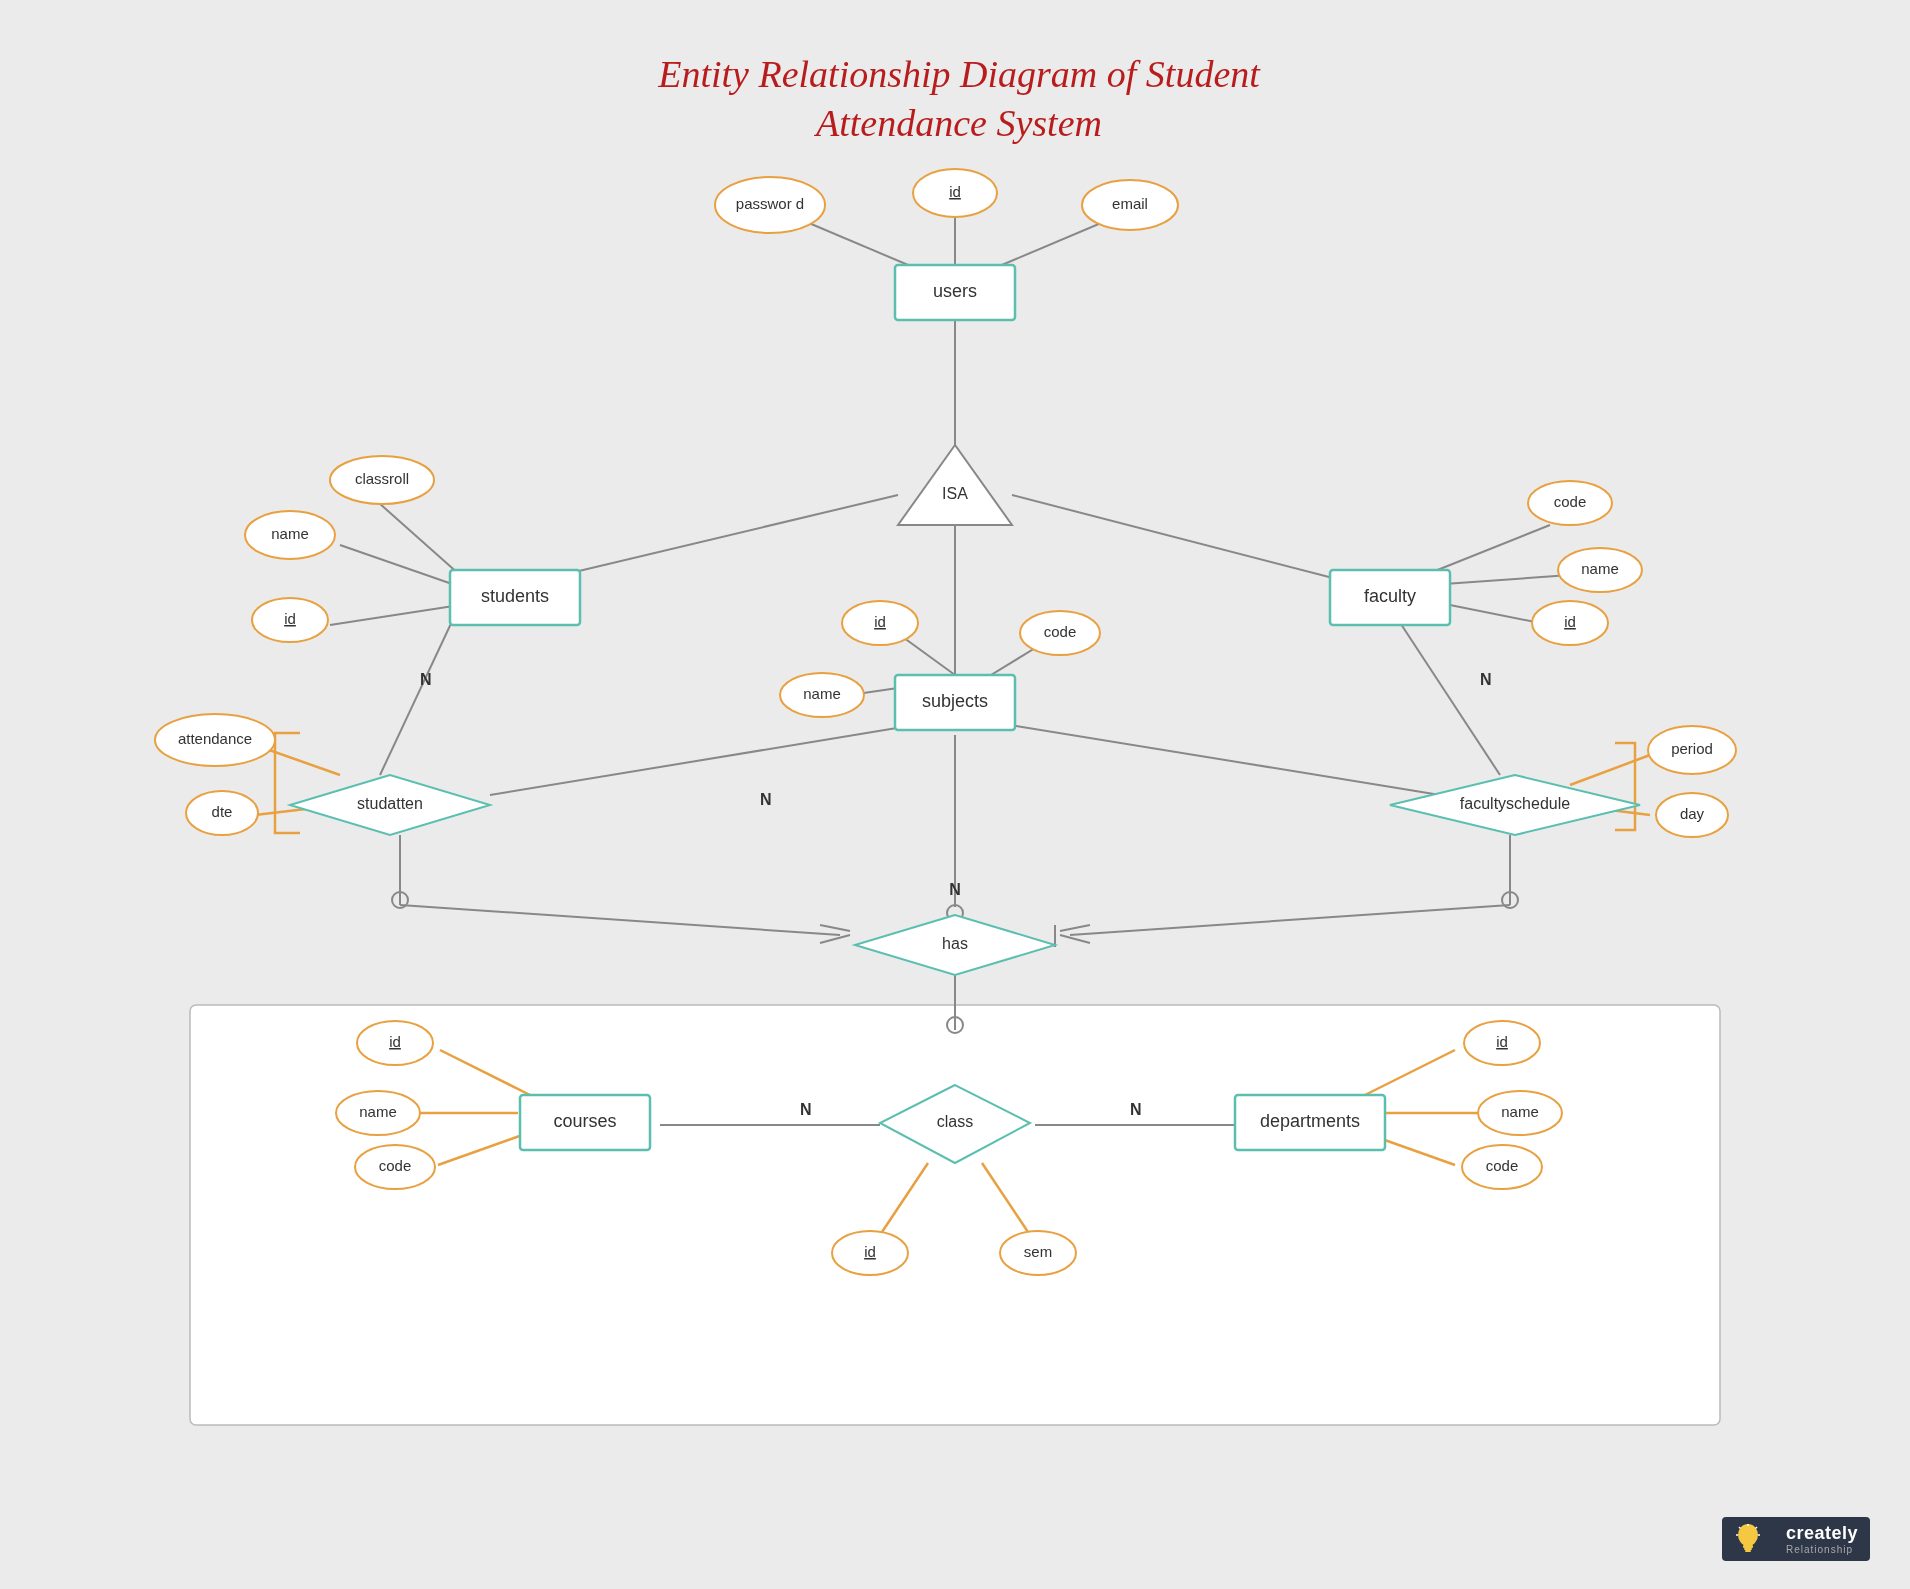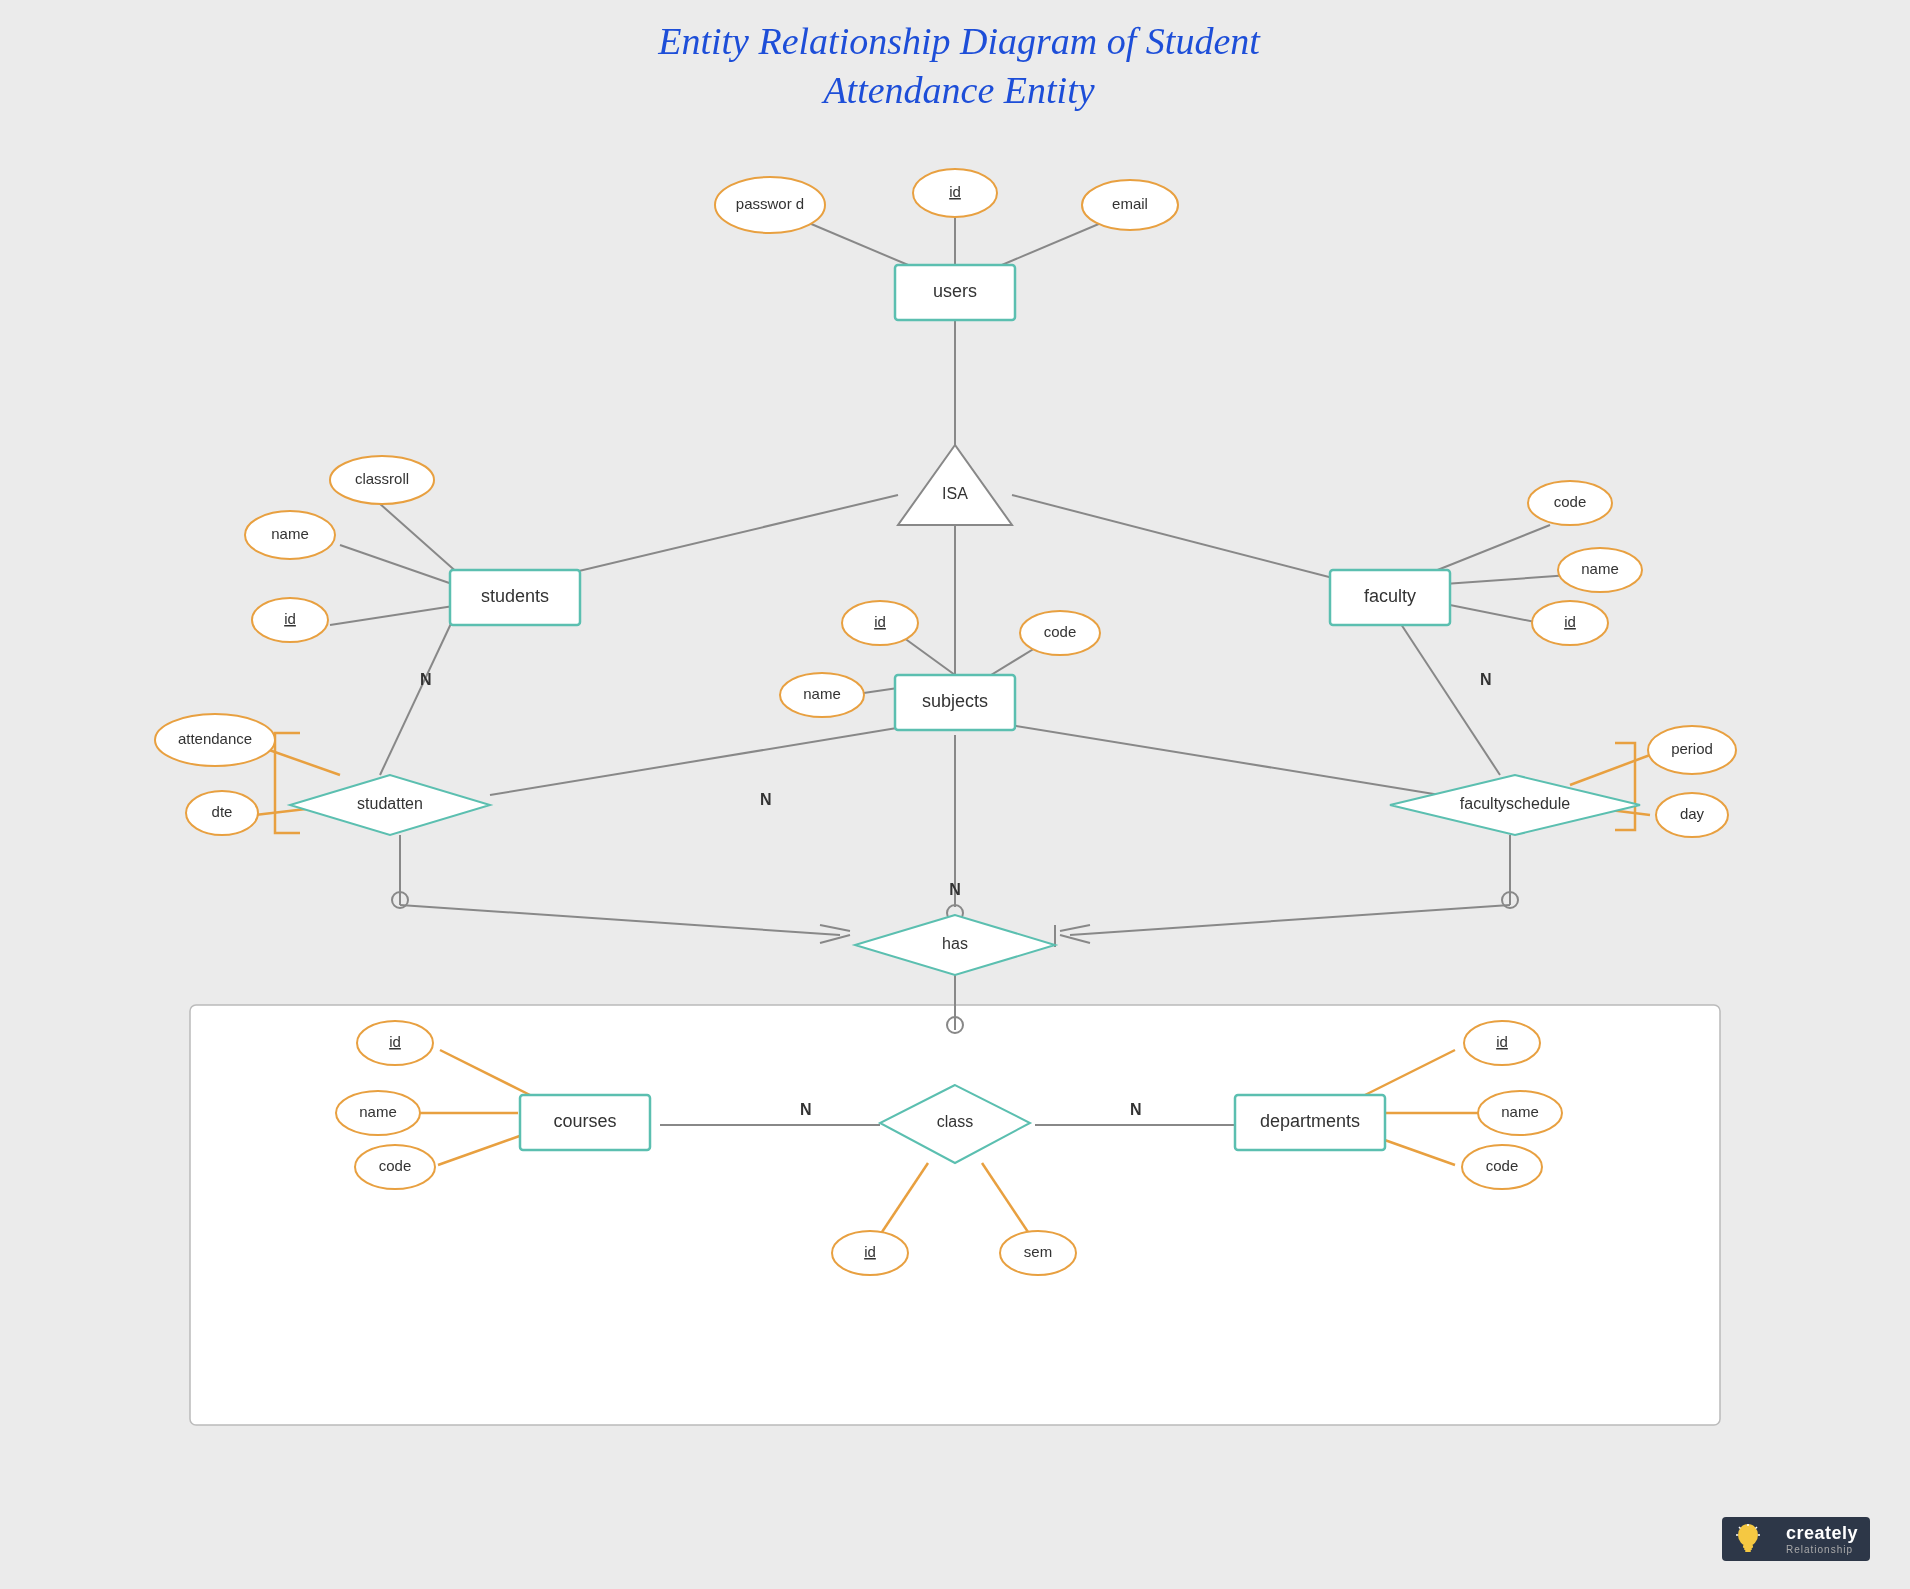--- a/index.html
+++ b/index.html
@@ -12,24 +12,24 @@
       position: relative;
     }
     .main-container {
       background: #ebebeb;
       width: 1910px;
       height: 1589px;
       position: relative;
     }
     .title {
       text-align: center;
-      padding: 17px 20px 20px;
+      padding: 50px 20px 20px;
       font-style: italic;
       font-size: 38px;
-      color: #1d4ed8;
+      color: #b91c1c;
       line-height: 1.3;
       font-weight: normal;
       margin-left: 8px;
     }
     
     .diagram-svg {
       position: absolute;
       top: 0; left: 0;
       width: 100%;
       height: 100%;
@@ -137,21 +137,21 @@
       font-family: Arial, sans-serif;
       letter-spacing: 1px;
     }
   </style>
 </head>
 <body>
 
 <div class="main-container">
   <div class="title">
     <em><span>Entity Relationship Diagram of Student</span><br>
-    <span>Attendance Entity</span></em>
+    <span>Attendance System</span></em>
   </div>
 
   <svg class="diagram-svg" viewBox="0 0 1790 1360" xmlns="http://www.w3.org/2000/svg" style="position:absolute;top:155px;left:60px;width:1790px;height:1360px;">
 
     <rect x="130" y="850" width="1530" height="420" rx="6" ry="6" fill="white" stroke="#bbb" stroke-width="1.5"></rect>
 
     <line x1="895" y1="145" x2="895" y2="290" class="conn-line"></line>
 
     <line x1="838" y1="340" x2="460" y2="430" class="conn-line"></line>
 

